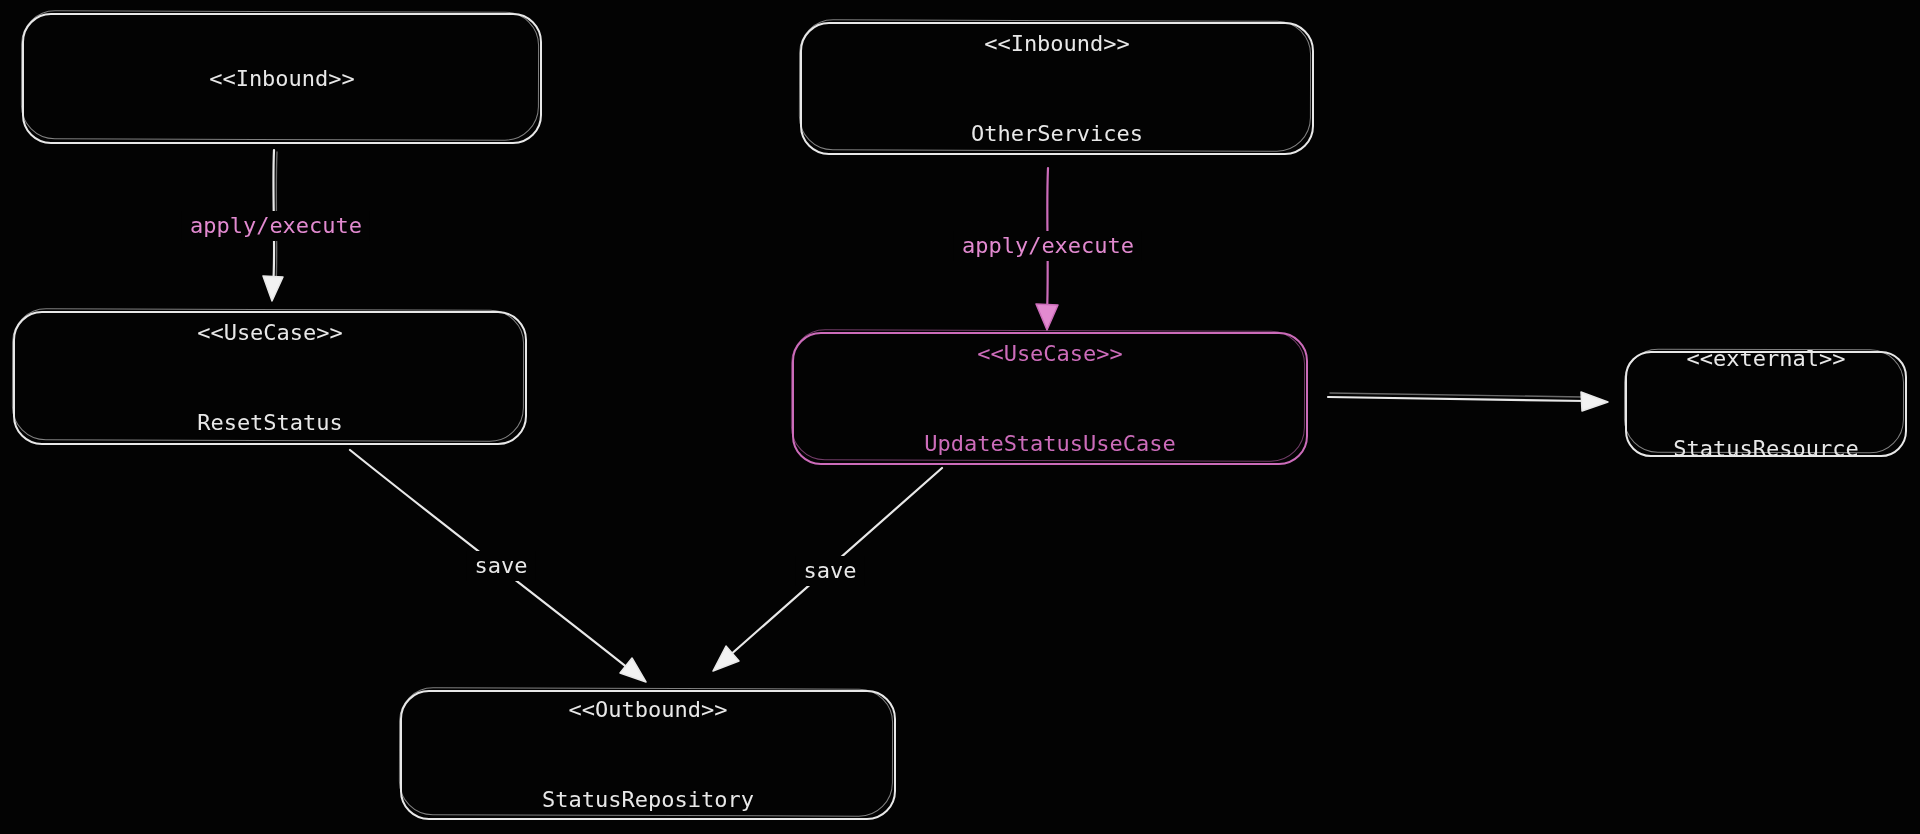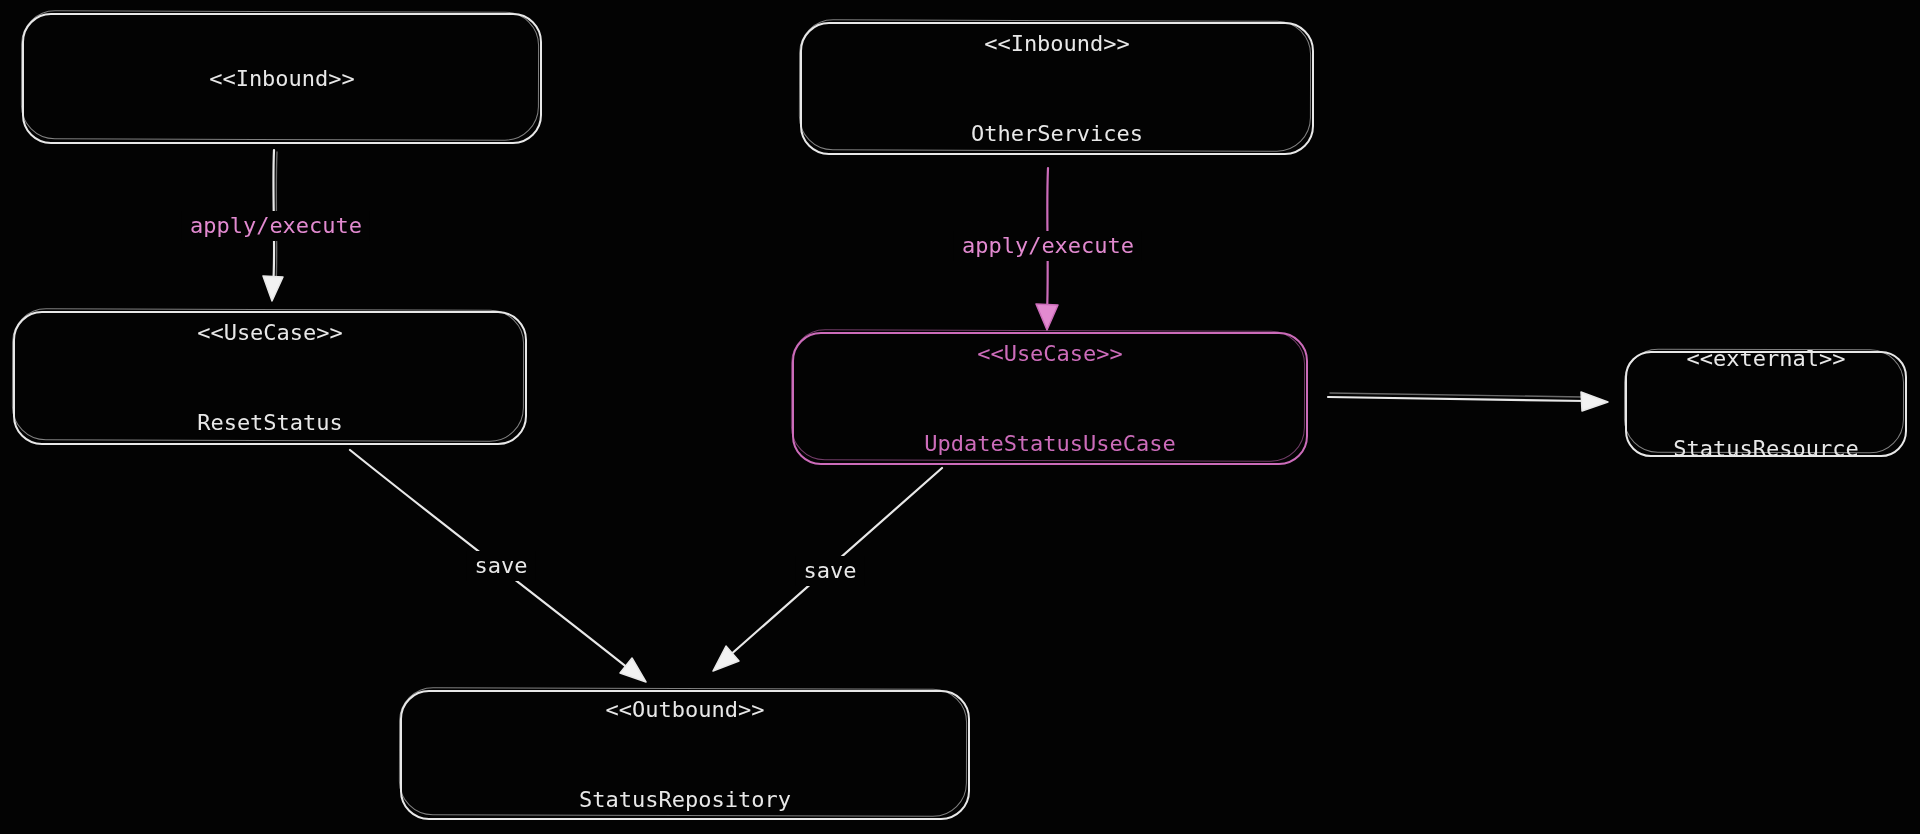--- a/index.html
+++ b/index.html
@@ -136,21 +136,21 @@
     </div>
   </div>
 
   <div class="node" style="left:1625px; top:351px; width:282px; height:106px; border-radius:26px">
     <div class="node-text">
       <span>&lt;&lt;external&gt;&gt;</span>
       <span>StatusResource</span>
     </div>
   </div>
 
-  <div class="node" style="left:400px; top:690px; width:570px; height:130px">
+  <div class="node" style="left:400px; top:690px; width:496px; height:130px">
     <div class="node-text">
       <span>&lt;&lt;Outbound&gt;&gt;</span>
       <span>StatusRepository</span>
     </div>
   </div>
 
   <div class="edge-label accent" style="left:276px; top:226px">apply/execute</div>
 
   <div class="edge-label accent" style="left:1048px; top:246px">apply/execute</div>
 

